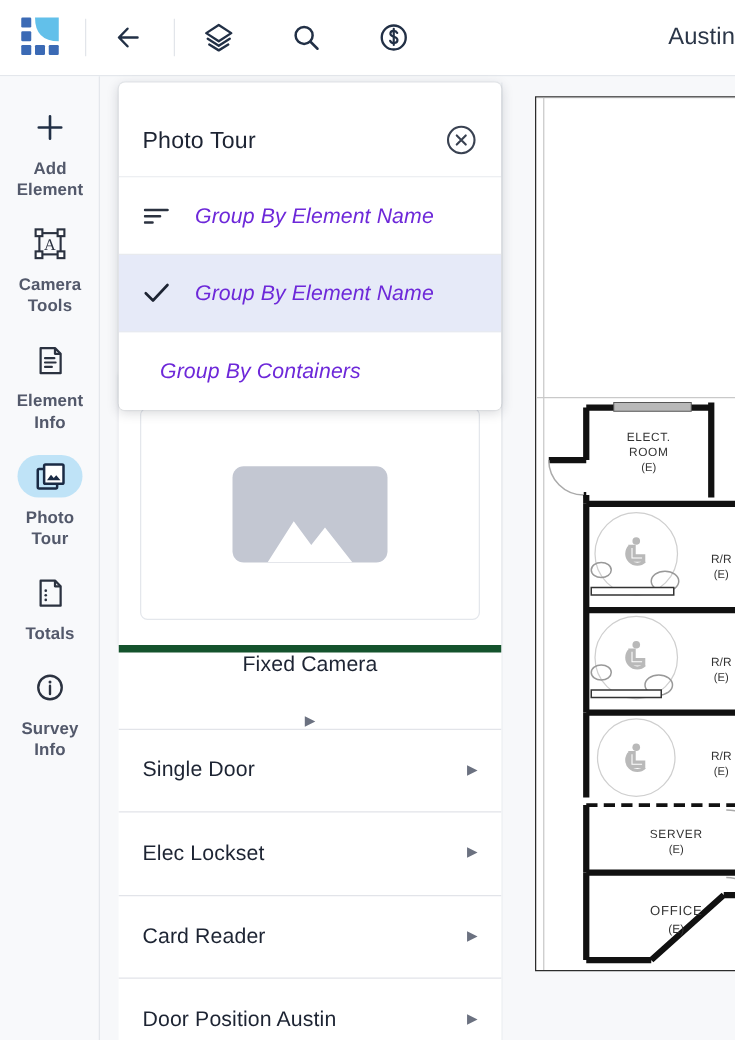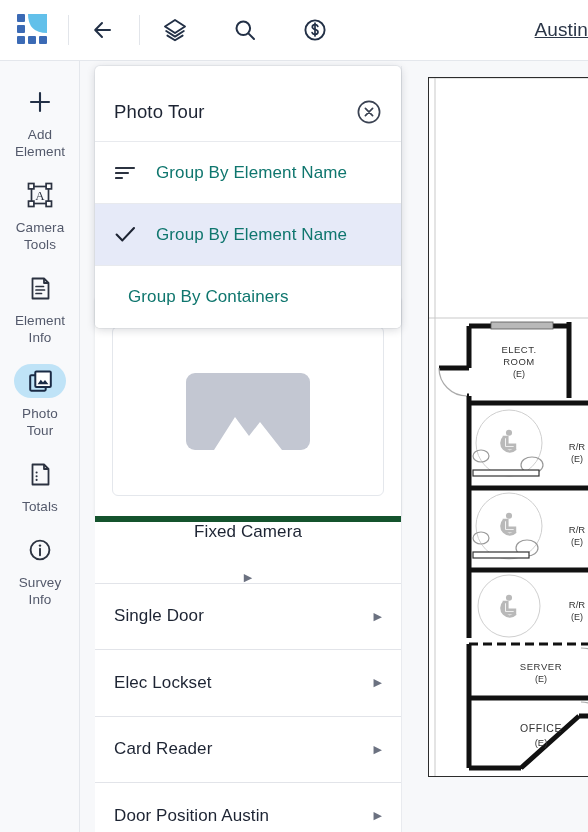--- a/index.html
+++ b/index.html
@@ -21,42 +21,42 @@
   .logo { margin-left: 16px; width: 36px; height: 34px; display:block; }
   .tb-divider { width: 1px; height: 30px; background: #e2e5ea; margin-left: 16px; }
   .tb-btn {
     width: 46px; height: 46px; display: flex; align-items: center; justify-content: center;
     cursor: pointer;
   }
   .tb-btn svg { display:block; }
   .topbar-title {
     position: absolute; right: 0px; top: 50%; transform: translateY(-50%);
     font-size: 19px; color: #2b3648; white-space: nowrap;
-    padding-right: 0px; letter-spacing: .1px; text-decoration: underline;
+    padding-right: 0px; letter-spacing: .1px;
   }
 
   
   .rail {
     position: absolute; top: 61px; left: 0; width: 80px; height: 771px;
     background: #f8f9fb;
     border-right: 1px solid #e4e7ec;
     padding-top: 18px;
   }
   .rail-item {
     width: 80px; padding: 6px 4px 4px; margin-bottom: 8px;
     display: flex; flex-direction: column; align-items: center; cursor: pointer;
   }
   .rail-ico {
     width: 52px; height: 34px; display: flex; align-items: center; justify-content: center;
     border-radius: 17px;
   }
   .rail-ico.active { background: #bfe3f7; }
   .rail-label {
     margin-top: 7px; font-size: 13.5px; line-height: 17px; color: #53596b;
-    text-align: center; letter-spacing: .1px;
+    text-align: center; letter-spacing: .1px; font-weight: bold;
   }
 
   
   .plan-card {
     position: absolute; left: 428px; top: 77px; width: 300px; height: 700px;
     background: #ffffff; border: 1.5px solid #2c2c2c; overflow: hidden;
   }
   .plan-svg { position: absolute; left: 0; top: 0; }
 
   
@@ -81,21 +81,21 @@
 
   .menu-row {
     height: 62px; display: flex; align-items: center;
     padding: 0 19px; gap: 20px;
     border-bottom: 1px solid #e8eaee; cursor: pointer;
     background: #ffffff;
   }
   .menu-row.selected { background: #e6eaf8; }
   .menu-row:last-child { border-bottom: none; }
   .menu-ico { width: 22px; height: 22px; display:flex; align-items:center; justify-content:center; flex:0 0 22px; }
-  .menu-label { font-size: 17px; color: #0f766e; letter-spacing: .1px; }
+  .menu-label { font-size: 17px; color: #6d28d9; letter-spacing: .1px; font-style: italic; }
 
   
   .photo-block {
     position: absolute; left: 0; top: 232px; width: 306px; height: 218px;
     background: #ffffff;
     box-shadow: 0 1px 3px rgba(22,30,50,.10);
     z-index: 5;
   }
   .photo-frame {
     position: absolute; left: 17px; top: 28px; width: 272px; height: 170px;

